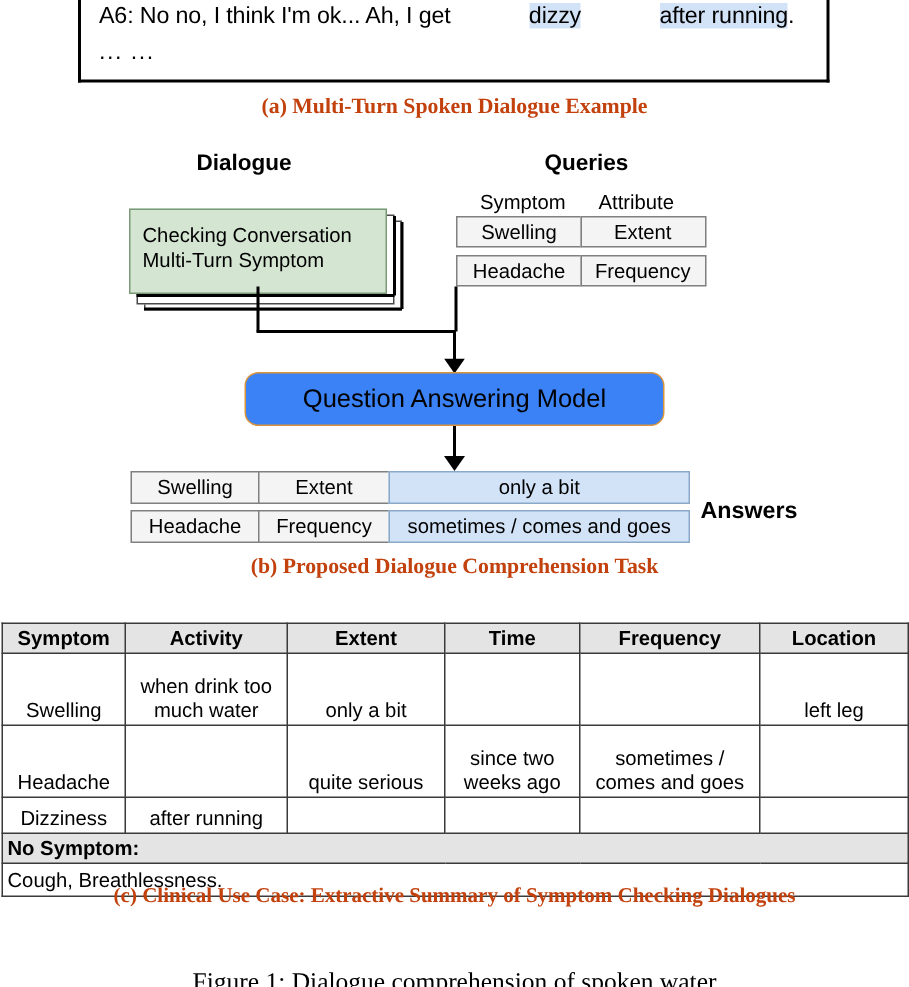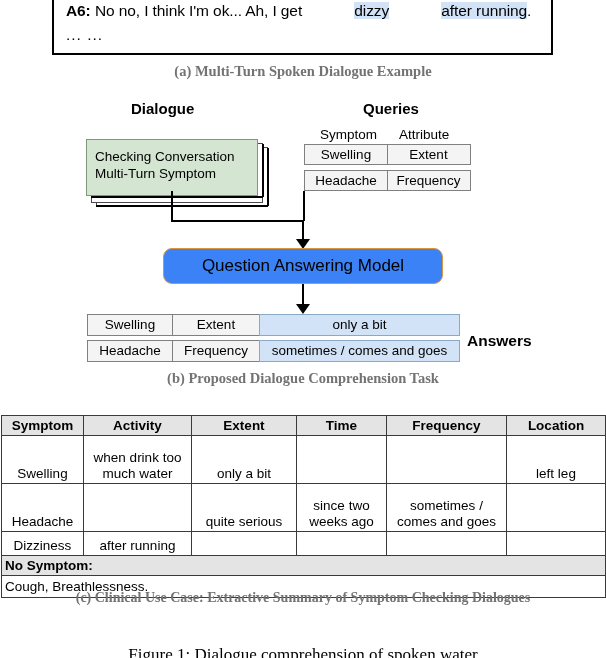--- a/index.html
+++ b/index.html
@@ -31,31 +31,31 @@
   .dlg-line {
     position: absolute;
     left: 12px;
     font-size: 15.5px;
     line-height: 17px;
     white-space: nowrap;
     letter-spacing: -0.1px;
   }
   .dlg-line.l1 { top: 2px; }
   .dlg-line.l2 { top: 26px; letter-spacing: 1px; }
-  .spk { font-weight: bold; }
+  .spk { font-weight: normal; }
   .hl { background: #d3e3f7; margin-left: 48px; }
 
   .fig-caption {
     position: absolute;
     width: 606px;
     text-align: center;
     font-family: "Liberation Serif", serif;
     font-weight: bold;
     font-size: 14.5px;
-    color: #737373;
+    color: #c2410c;
   }
   #cap-a { top: 63px; }
   #cap-b { top: 370px; }
   #cap-c { top: 578px; font-size: 14px; margin-top: 12px; }
 
   
   #panel-b {
     position: absolute;
     left: 0;
     top: 95px;

